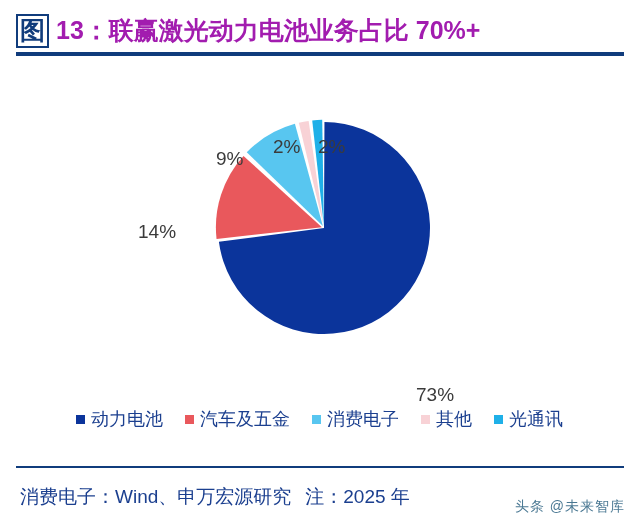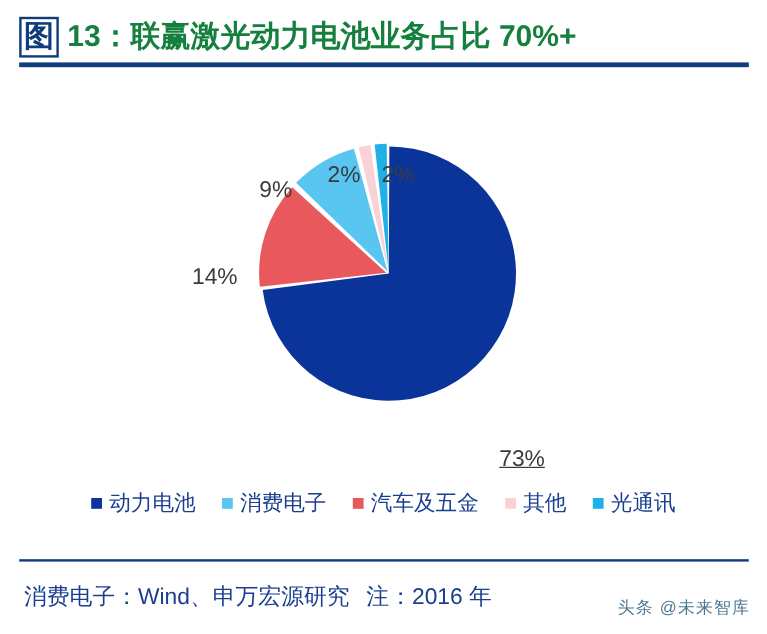--- a/index.html
+++ b/index.html
@@ -32,21 +32,21 @@
     border: 2px solid #103c7c;
     color: #103c7c;
     font-size: 25px;
     font-weight: bold;
     line-height: 1;
     padding: 2px 2px 3px 2px;
     margin-right: 7px;
     font-family: "Liberation Sans", "DejaVu Sans", sans-serif;
   }
   .title-text {
-    color: #15803d;
+    color: #a21caf;
     font-size: 25px;
     font-weight: bold;
     line-height: 1.1;
     letter-spacing: 0px;
   }
   .title-rule {
     position: absolute;
     left: 16px;
     top: 52px;
     width: 608px;
@@ -74,22 +74,22 @@
     overflow: visible;
   }
   .pct-label {
     position: absolute;
     color: #3b3b3b;
     font-size: 19px;
     font-weight: normal;
     white-space: nowrap;
     font-family: "Liberation Sans", "DejaVu Sans", sans-serif;
   }
-  .lbl-73 { left: 416px; top: 312px; text-decoration: underline; }
-  .lbl-14 { left: 160px; top: 161px; }
+  .lbl-73 { left: 416px; top: 324px; }
+  .lbl-14 { left: 138px; top: 161px; }
   .lbl-9  { left: 216px; top: 88px;  }
   .lbl-2a { left: 273px; top: 76px;  }
   .lbl-2b { left: 318px; top: 76px;  }
 
   
   .legend {
     position: absolute;
     left: 0;
     top: 410px;
     width: 639px;
@@ -178,36 +178,36 @@
     <span class="pct-label lbl-2a">2%</span>
     <span class="pct-label lbl-2b">2%</span>
   </div>
 
   <div class="legend">
     <div class="legend-item">
       <span class="legend-swatch" style="background: rgb(11, 52, 155);"></span>
       <span class="legend-label">动力电池</span>
     </div>
     <div class="legend-item">
+      <span class="legend-swatch" style="background: rgb(233, 88, 92);"></span>
+      <span class="legend-label">汽车及五金</span>
+    </div>
+    <div class="legend-item">
       <span class="legend-swatch" style="background: rgb(88, 198, 240);"></span>
       <span class="legend-label">消费电子</span>
     </div>
     <div class="legend-item">
-      <span class="legend-swatch" style="background: rgb(233, 88, 92);"></span>
-      <span class="legend-label">汽车及五金</span>
-    </div>
-    <div class="legend-item">
       <span class="legend-swatch" style="background: rgb(248, 210, 214);"></span>
       <span class="legend-label">其他</span>
     </div>
     <div class="legend-item">
       <span class="legend-swatch" style="background: rgb(31, 176, 232);"></span>
       <span class="legend-label">光通讯</span>
     </div>
   </div>
 
   <div class="footer-rule"></div>
   <div class="footer-text">
-    <span>消费电子：Wind、申万宏源研究</span><span class="footer-note">注：2016 年</span>
+    <span>消费电子：Wind、申万宏源研究</span><span class="footer-note">注：2025 年</span>
   </div>
   <div class="watermark">头条 @未来智库</div>
 
 </div>
 
 </body></html>

